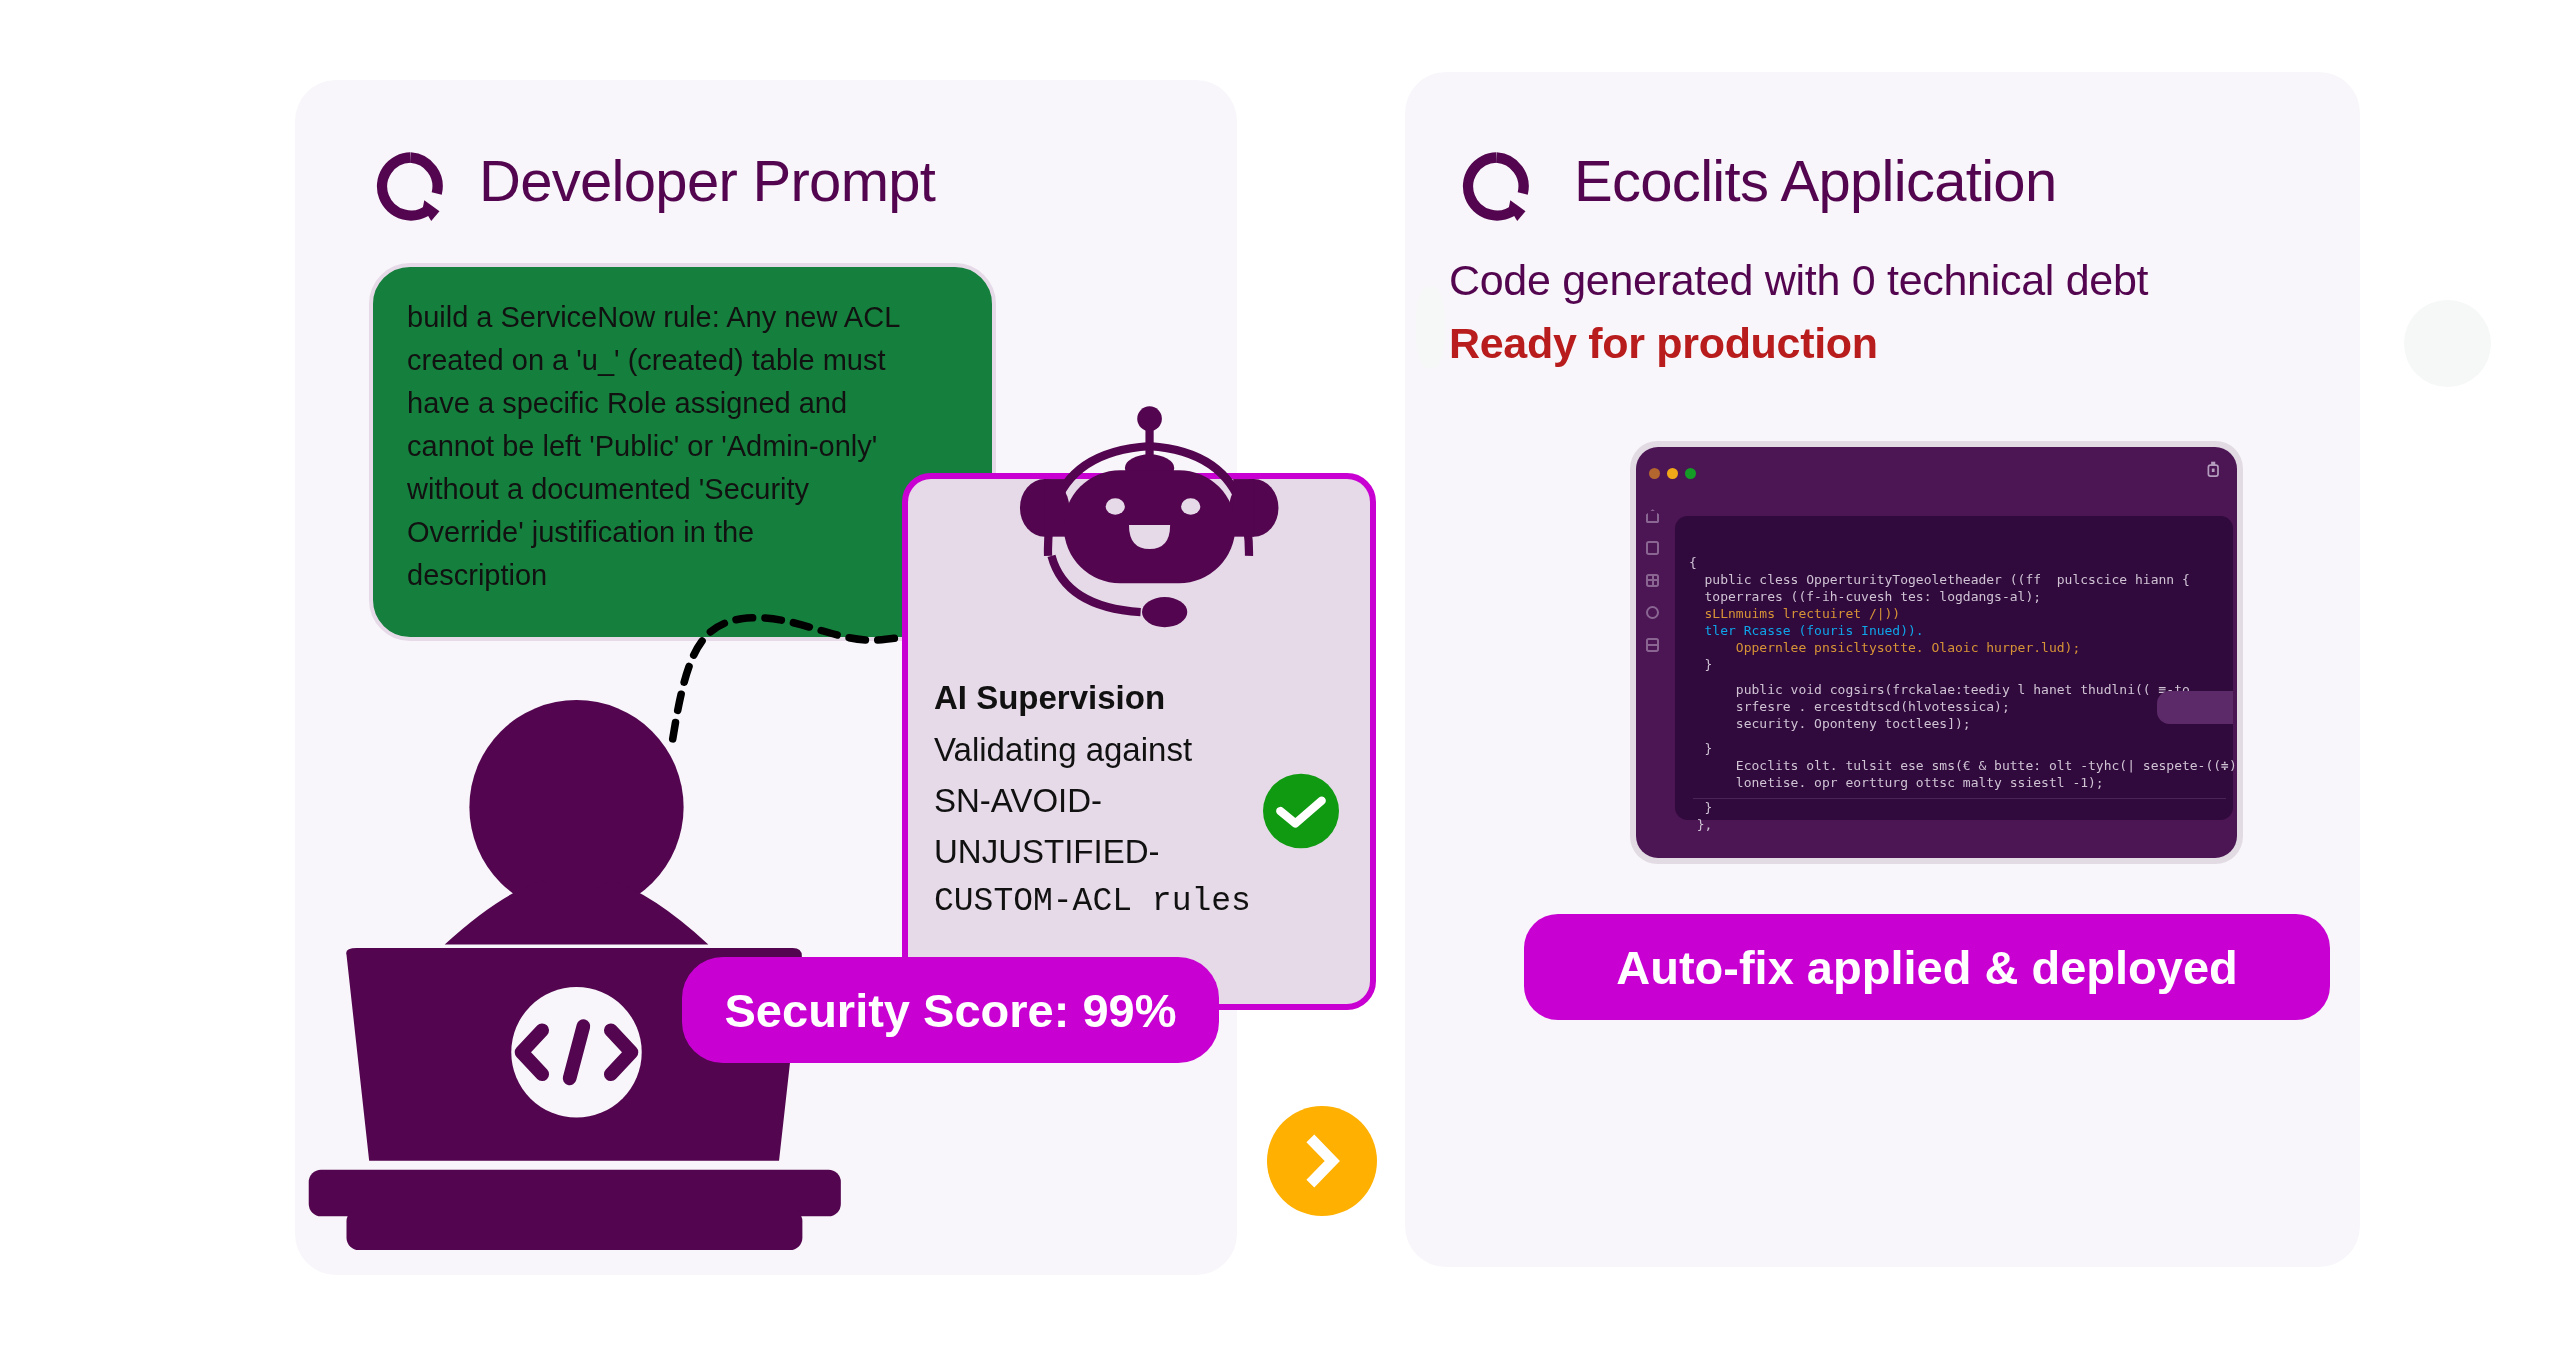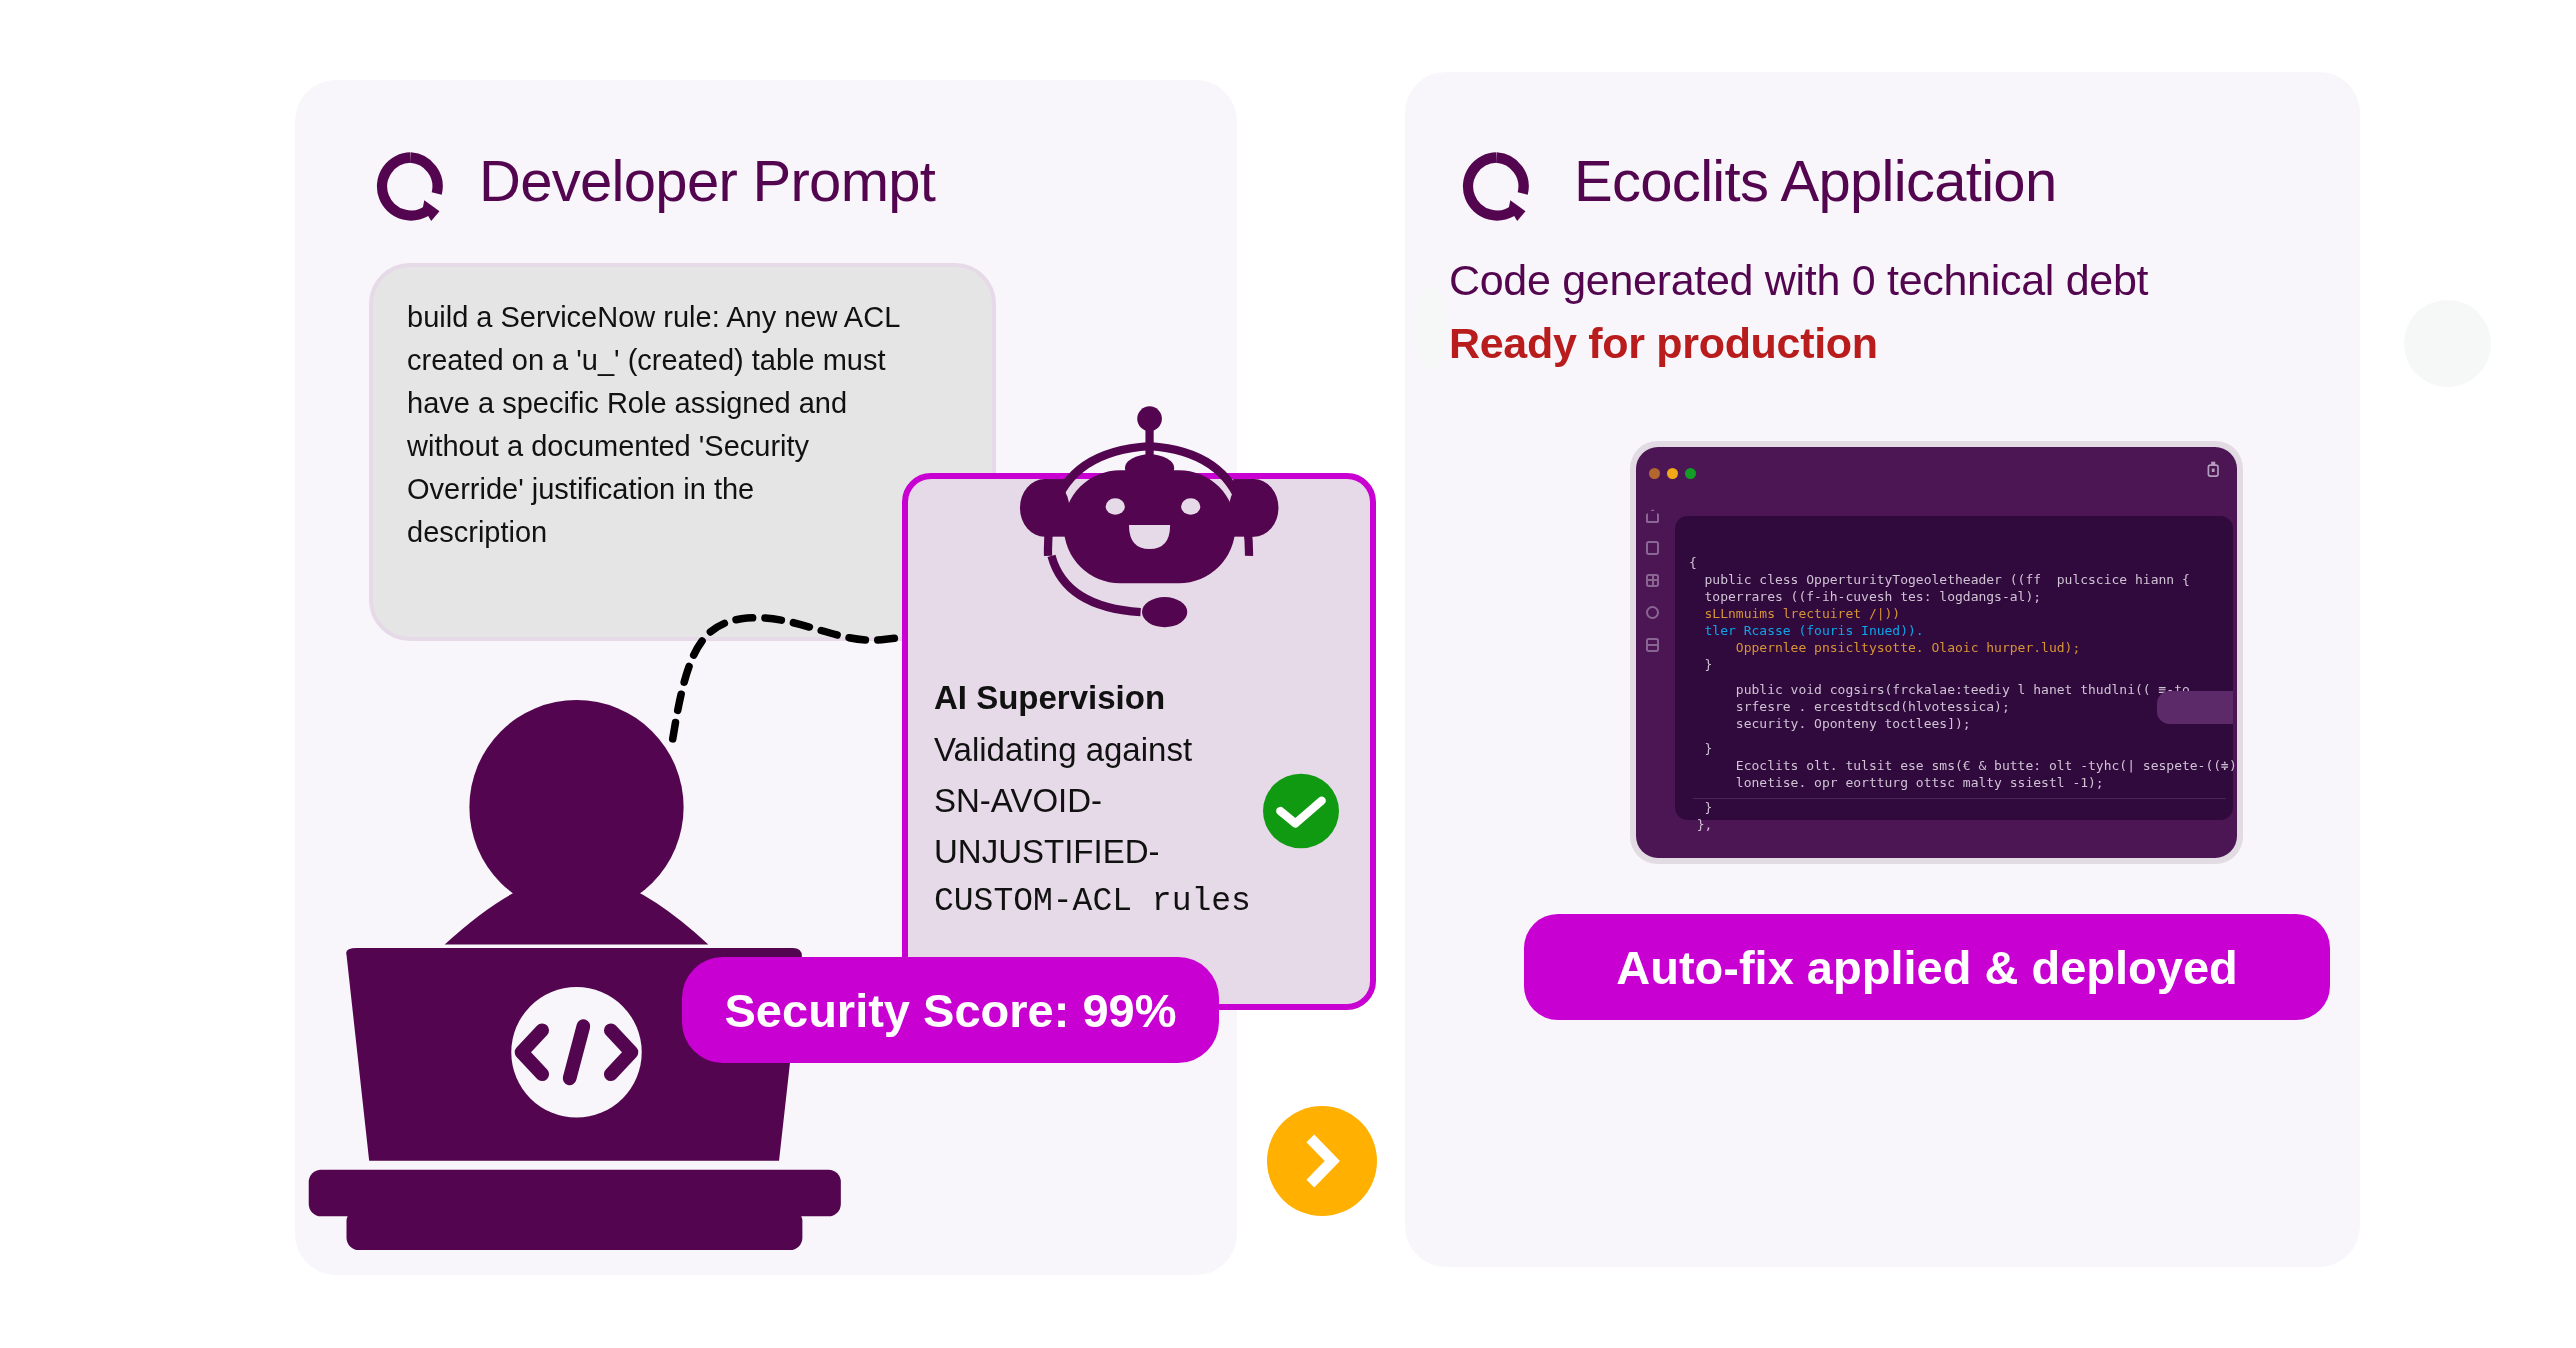--- a/index.html
+++ b/index.html
@@ -16,21 +16,21 @@
 
   .logo { position:absolute; width:69px; height:69px; }
   .title {
     position:absolute; color:#53064f; font-size:58px; font-weight:400;
     letter-spacing:-0.7px; white-space:nowrap;
   }
 
   
   #prompt-box {
     position:absolute; left:369px; top:263px; width:627px; height:378px;
-    background:#e5e5e5; border:4.8px solid #e6dae8; border-radius:41px;
+    background:#15803d; border:4.8px solid #e6dae8; border-radius:41px;
     box-sizing:border-box;
   }
   #prompt-text {
     position:absolute; left:34px; top:29px; width:563px;
     font-size:29px; line-height:43px; color:#111;
   }
 
   
   #ai-box {
     position:absolute; left:902px; top:473px; width:474px; height:537px;
@@ -118,20 +118,21 @@
   <path d="M50 8 A42 42 0 0 1 88 60" fill="none" stroke="#53064f" stroke-width="15"></path>
   <polygon points="70,70 92,86 80,100 68,80" fill="#53064f"></polygon>
 </svg>
 <div class="title" style="left:479px;top:147px;">Developer Prompt</div>
 
 <div id="prompt-box">
   <div id="prompt-text">
     <div>build a ServiceNow rule: Any new ACL</div>
     <div>created on a 'u_' (created) table must</div>
     <div>have a specific Role assigned and</div>
+    <div>cannot be left 'Public' or 'Admin-only'</div>
     <div>without a documented 'Security</div>
     <div>Override' justification in the</div>
     <div>description</div>
   </div>
 </div>
 
 <svg id="developer-figure" viewBox="0 0 820 820">
 
   <circle cx="410" cy="175" r="156" fill="#53064f"></circle>
 

